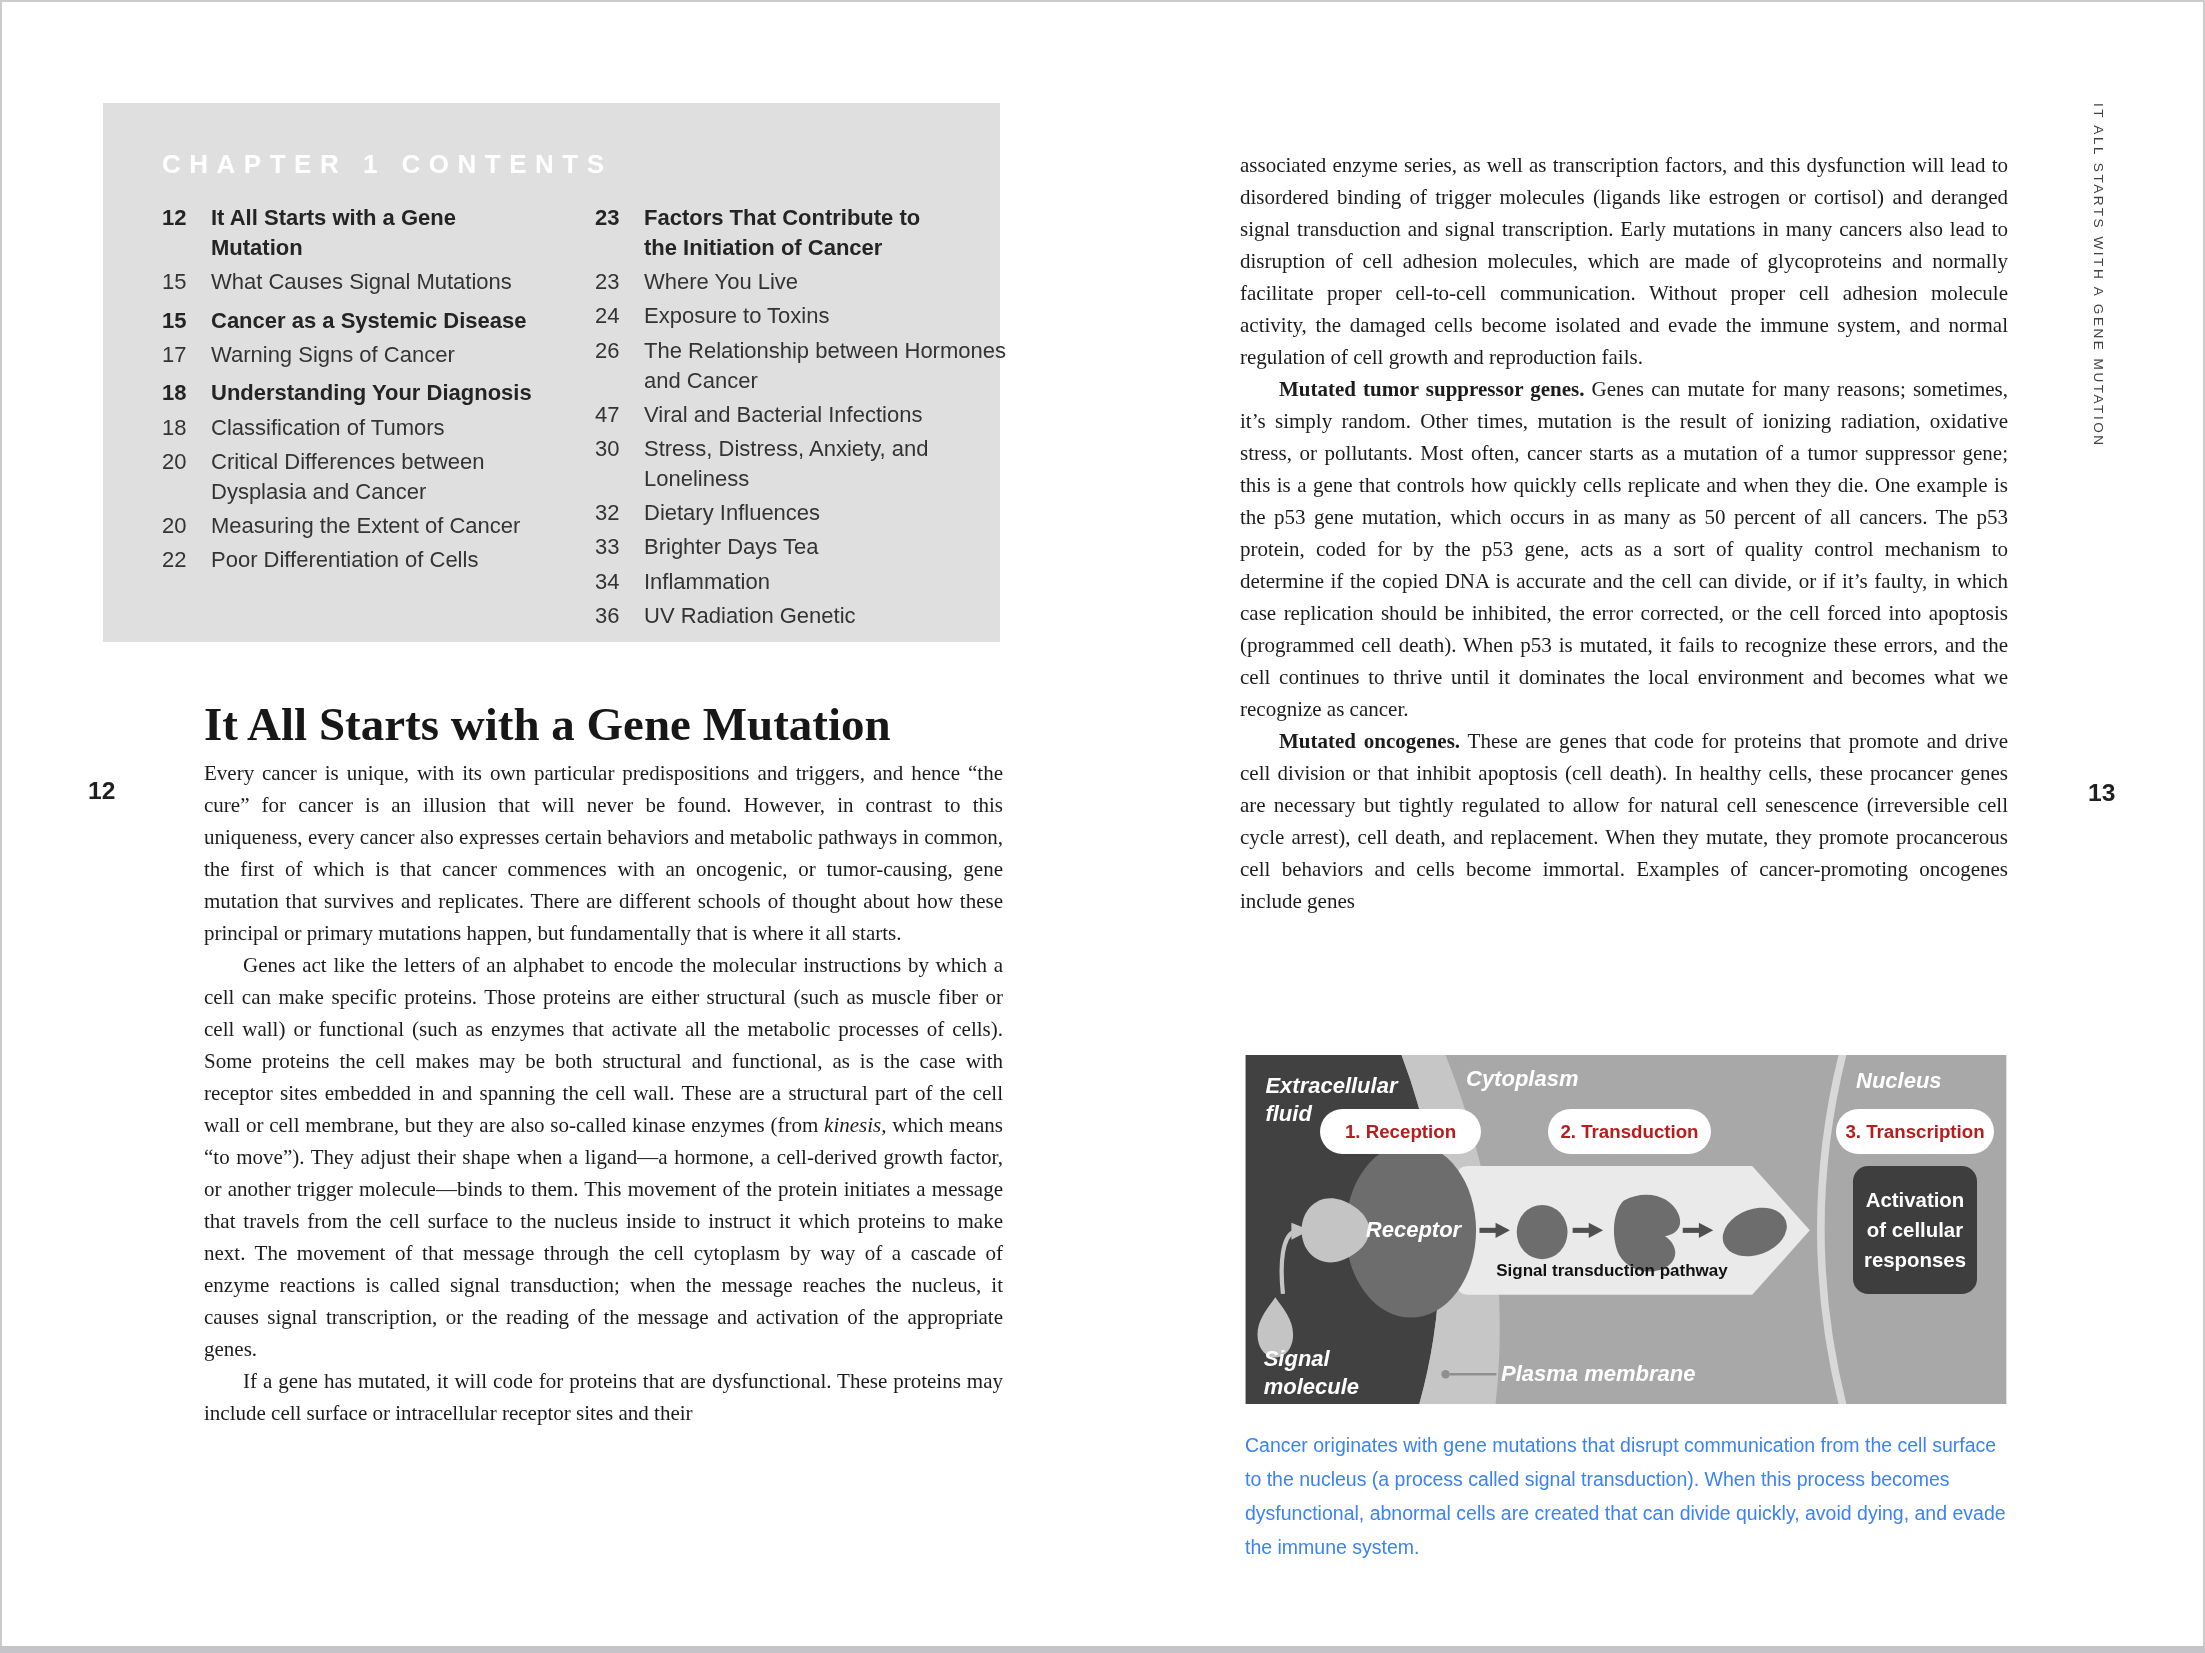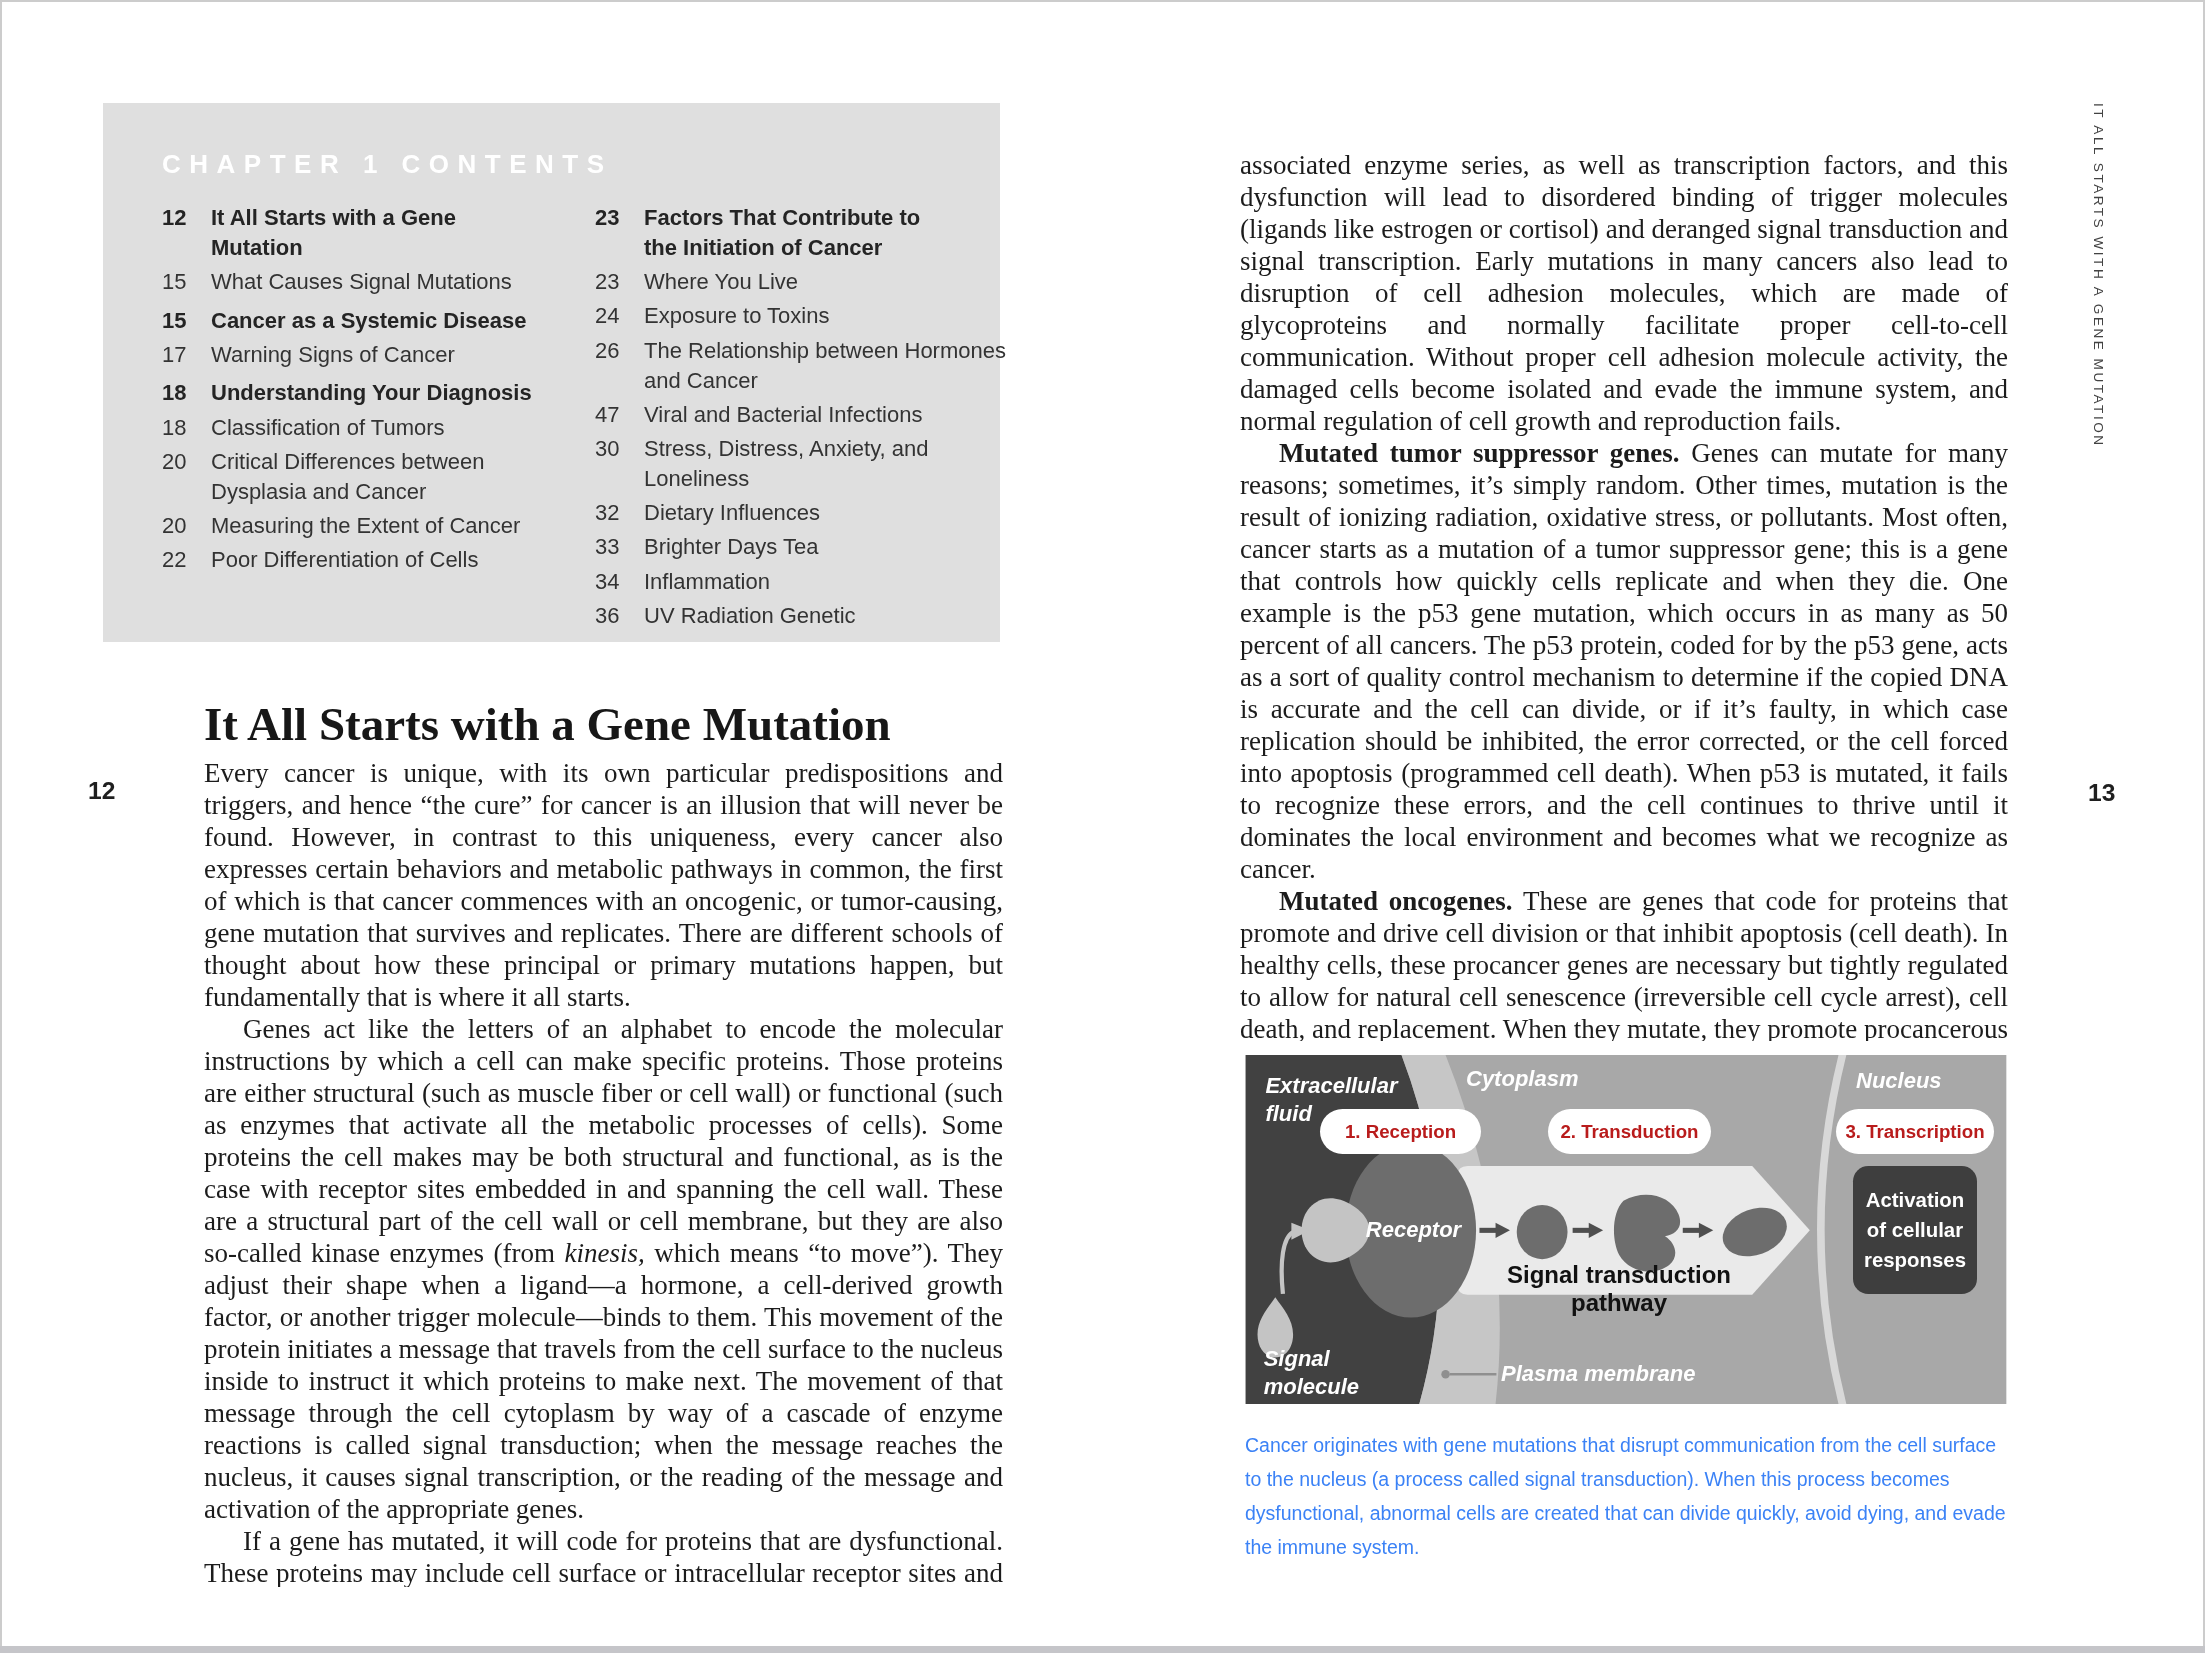--- a/index.html
+++ b/index.html
@@ -35,21 +35,21 @@
   #sidebar-title {
     position:absolute; left:2088px; top:103px; writing-mode:vertical-rl;
     font-size:13.6px; letter-spacing:2.5px; line-height:18.7px; color:#424242; white-space:nowrap;
   }
 
   
   #main-heading {
     position:absolute; left:204px; top:698px; width:802px; margin:0;
     font-family:"Liberation Serif", serif; font-weight:bold; font-size:47px; line-height:53px; color:#171717;
   }
-  .body-col { position:absolute; font-family:"Liberation Serif", serif; font-size:27px; line-height:32px; color:#1c1c1c; overflow:hidden; }
+  .body-col { position:absolute; font-family:"Liberation Serif", serif; font-size:21px; line-height:32px; color:#1c1c1c; overflow:hidden; }
   #left-body  { left:204px;  top:757px; width:799px; height:830px; }
   #right-body { left:1240px; top:149px; width:768px; height:892px; }
   .body-p { margin:0; text-align:justify; }
   .body-p.indent { text-indent:39px; }
 
   
   #figure { position:absolute; left:1245px; top:1055px; width:762px; height:349px; margin:0; }
   #figure svg { position:absolute; left:0; top:0; }
   .fig-label { position:absolute; color:#ffffff; font-style:italic; font-weight:bold; font-size:22px; line-height:28px; }
   #lbl-extracellular { left:20.4px; top:17px; width:148px; }
@@ -59,22 +59,22 @@
   #lbl-signal-molecule { left:18.7px; top:290px; width:119px; }
   #lbl-membrane { left:256px; top:305px; }
   .step-pill {
     position:absolute; top:54px; height:45px; background:#ffffff; border-radius:23px;
     color:#b91c1c; font-weight:bold; font-size:18.7px; display:flex; align-items:center; justify-content:center;
   }
   #pill-1 { left:75px;  width:161px; }
   #pill-2 { left:303px; width:163px; }
   #pill-3 { left:591px; width:158px; }
   #lbl-pathway {
-    position:absolute; left:217px; top:206px; width:314px; text-align:center;
-    color:#111111; font-weight:bold; font-size:24px;
+    position:absolute; left:210px; top:206px; width:314px; text-align:center;
+    color:#111111; font-weight:bold; font-size:17px;
   }
   #activation-box {
     position:absolute; left:608px; top:111px; width:124px; height:128px; box-sizing:border-box;
     background:#3e3e3e; border-radius:15.3px; color:#ffffff; font-weight:bold; font-size:20.4px; line-height:30px;
     display:flex; align-items:center; justify-content:center; text-align:center; padding:0 3.4px;
   }
   #figure-caption {
     position:absolute; left:1245px; top:1428px; width:772px; margin:0;
     font-size:19.5px; line-height:34px; color:#3b82f6;
   }

